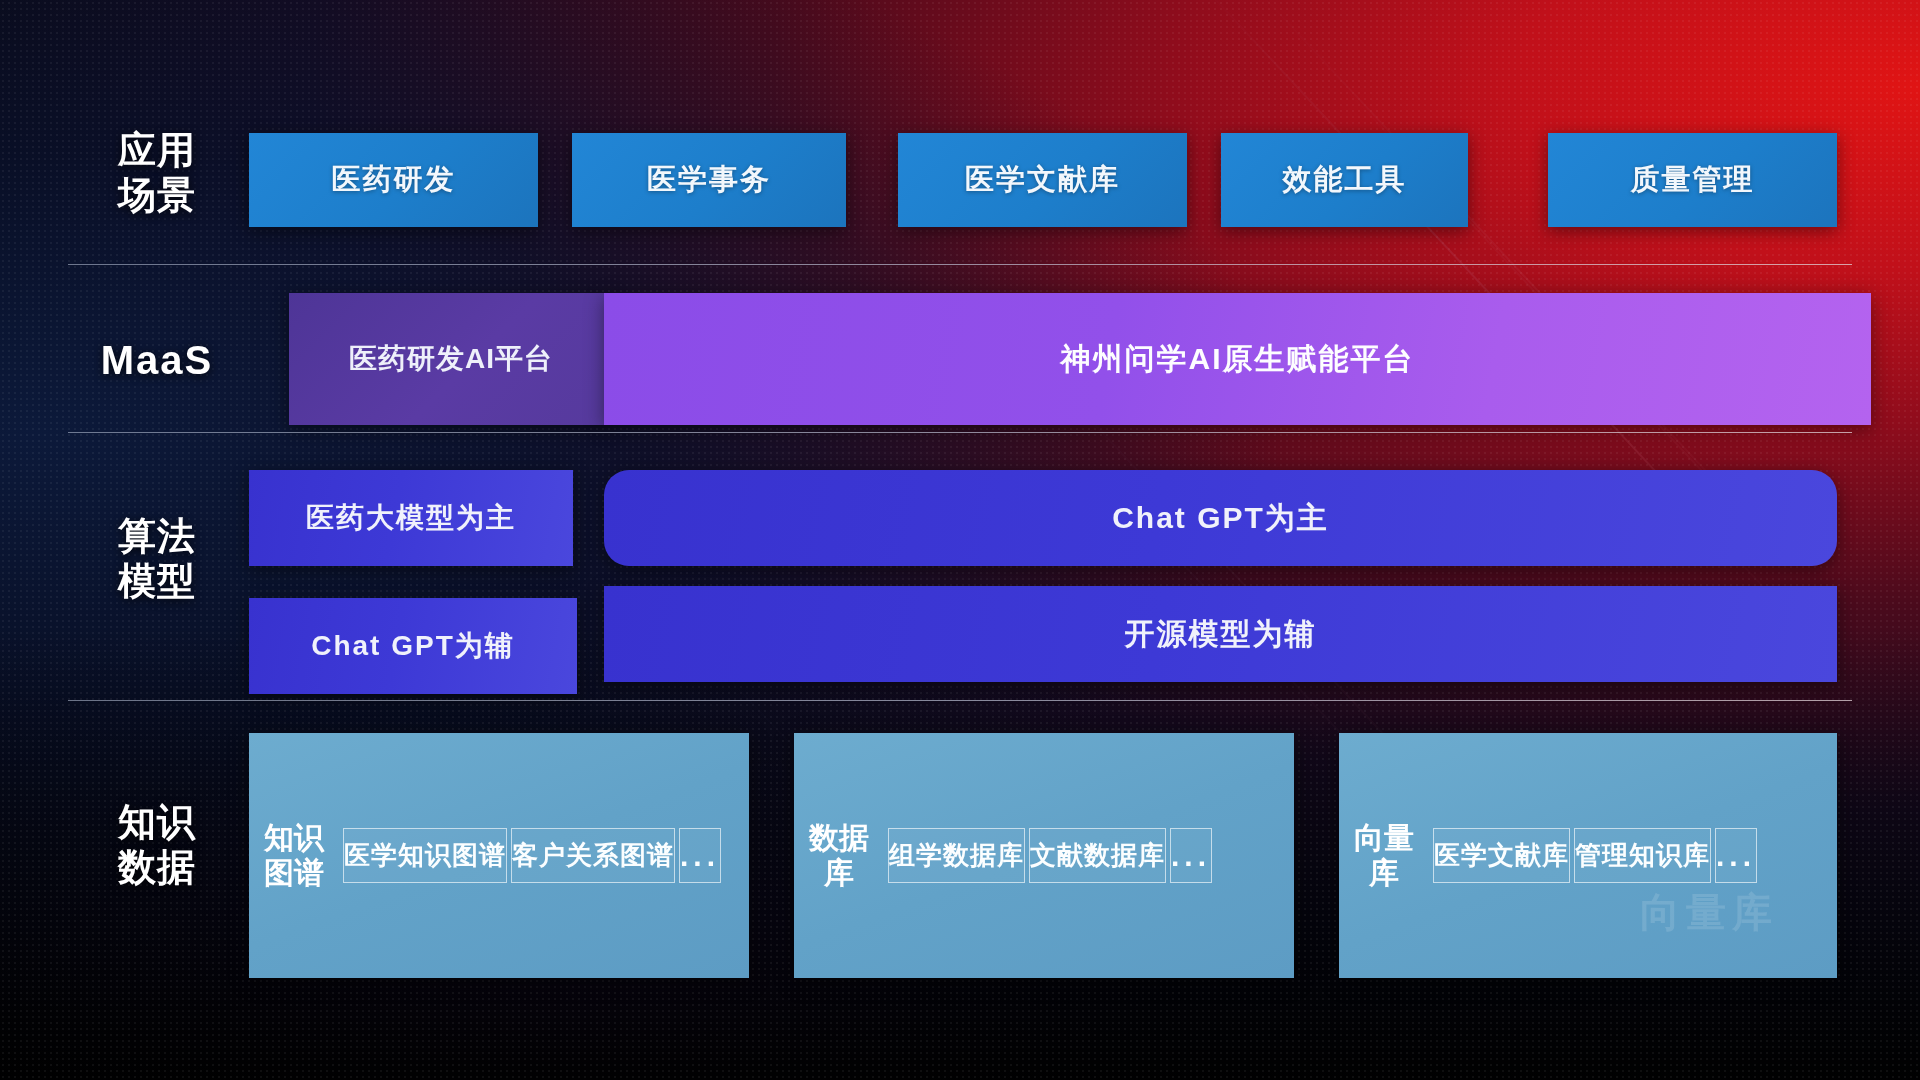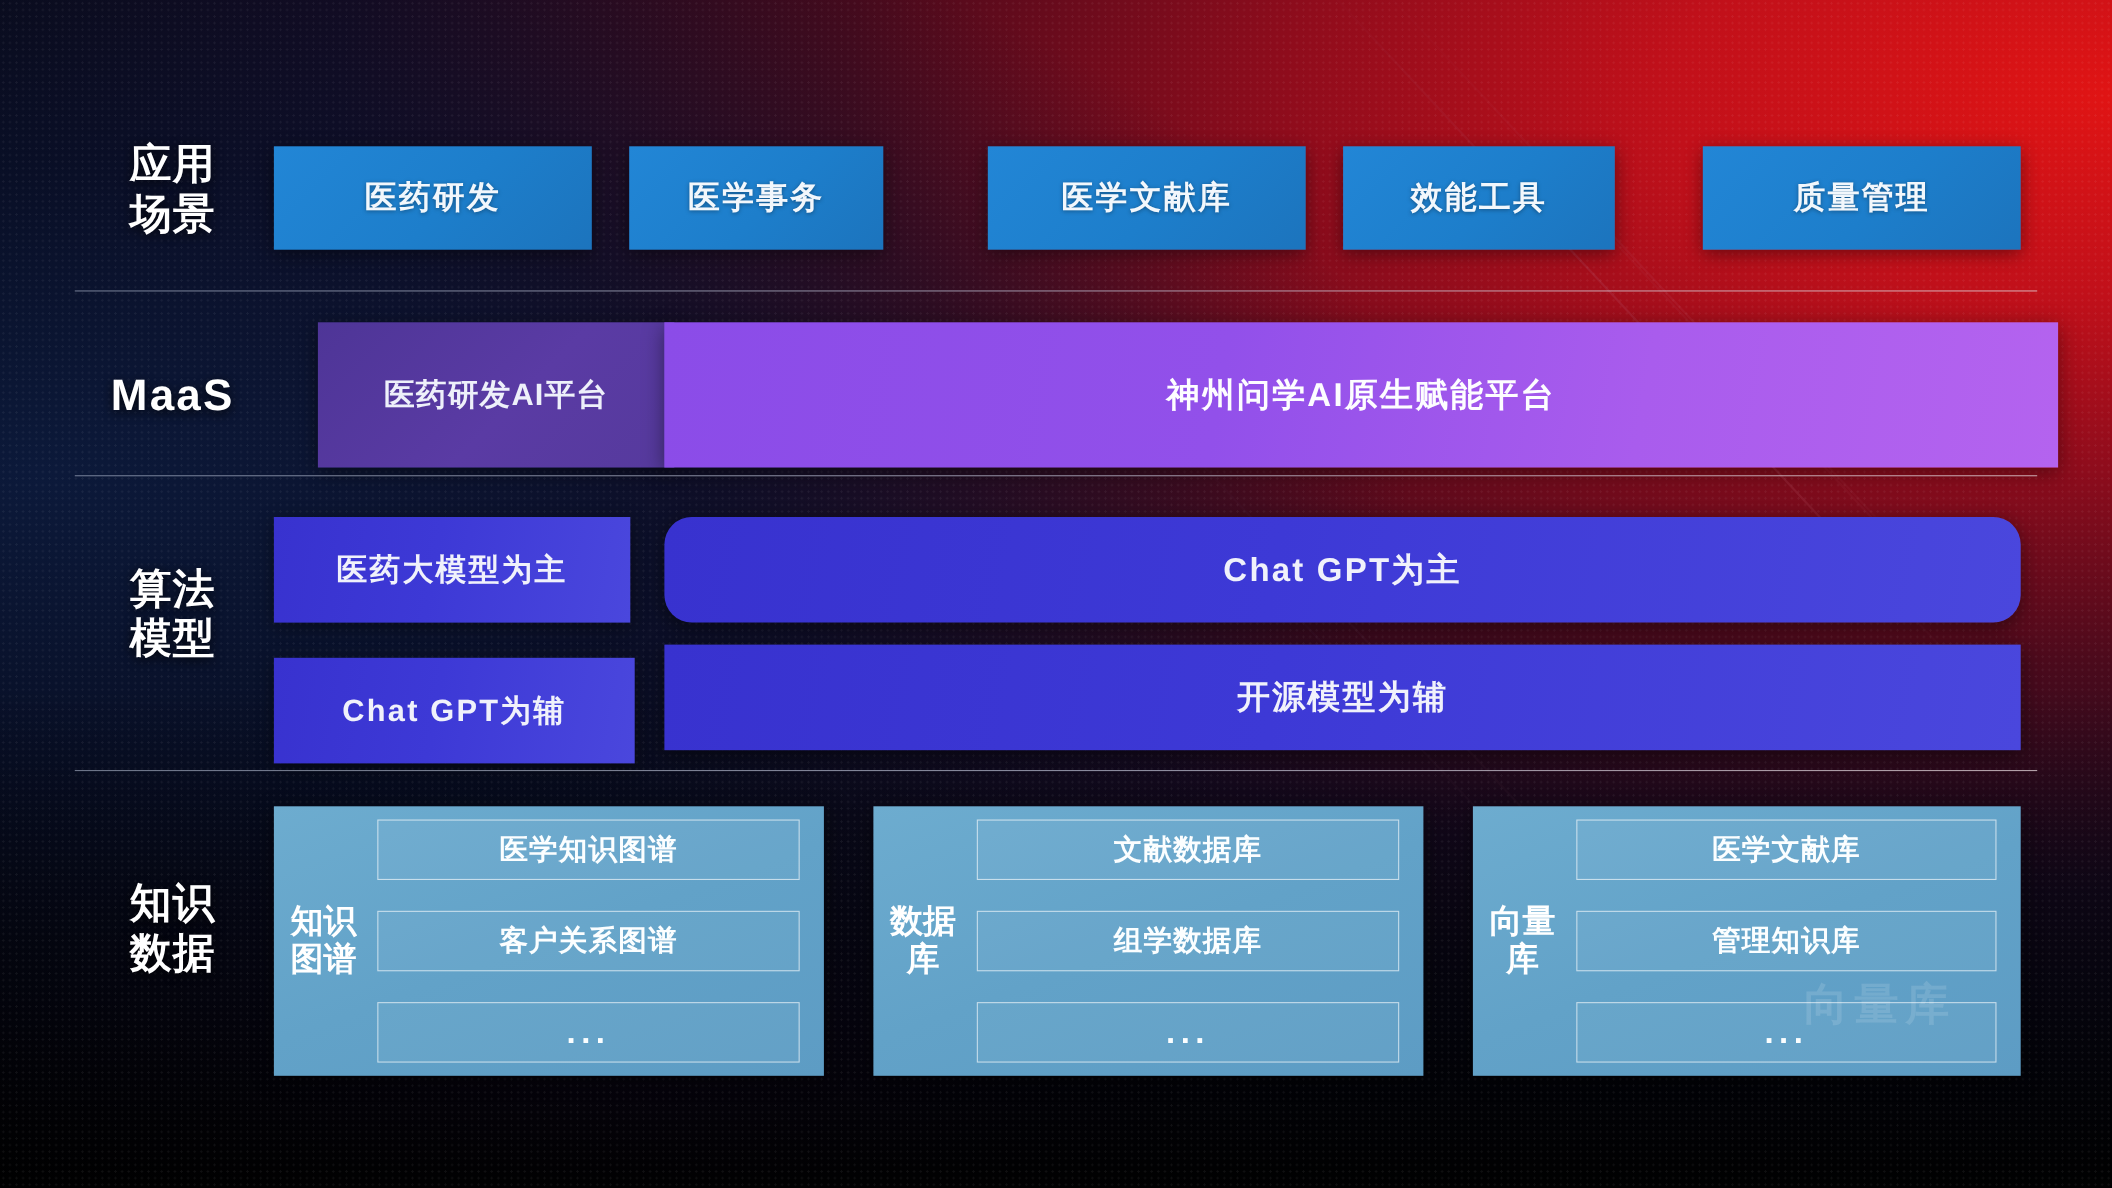--- a/index.html
+++ b/index.html
@@ -98,22 +98,22 @@
     box-shadow:0 4px 18px rgba(0,0,0,.45);
   }
   .kgroup .ktitle{
     width:86px;flex:0 0 86px;
     color:#ffffff;font-size:30px;font-weight:bold;
     text-align:center;line-height:1.16;
     word-break:break-all;
     padding:0 2px;
   }
   .kgroup .kitems{
-    flex:1;display:flex;flex-direction:column;
-    gap:28px;padding:18px 22px 18px 4px;
+    flex:1;display:flex;flex-direction:row;
+    gap:4px;padding:18px 22px 18px 4px;
   }
   .kitem{
     height:53px;border:1px solid rgba(255,255,255,.62);
     display:flex;align-items:center;justify-content:center;
     color:#fbfeff;font-size:26px;font-weight:bold;letter-spacing:1px;
     background:rgba(255,255,255,.045);
   }
   .kitem.dots{font-size:30px;letter-spacing:5px;}
   .watermark{
     position:absolute;color:rgba(255,255,255,.13);
@@ -141,21 +141,21 @@
   <div class="dotgrid"></div>
 
   <div class="rowlabel cn" style="top:128px;">
     <div>应用</div>
     <div>场景</div>
   </div>
 
   <div class="appbox" style="left:249px;top:133px;width:289px;">
     <span>医药研发</span>
   </div>
-  <div class="appbox" style="left:572px;top:133px;width:231px;">
+  <div class="appbox" style="left:572px;top:133px;width:274px;">
     <span>医学事务</span>
   </div>
   <div class="appbox" style="left:898px;top:133px;width:289px;">
     <span>医学文献库</span>
   </div>
   <div class="appbox" style="left:1221px;top:133px;width:247px;">
     <span>效能工具</span>
   </div>
   <div class="appbox" style="left:1548px;top:133px;width:289px;">
     <span>质量管理</span>
@@ -207,22 +207,22 @@
     <div class="kitems">
       <div class="kitem">医学知识图谱</div>
       <div class="kitem">客户关系图谱</div>
       <div class="kitem dots">...</div>
     </div>
   </div>
 
   <div class="kgroup" style="left:794px;top:733px;width:500px;">
     <div class="ktitle">数据库</div>
     <div class="kitems">
+      <div class="kitem">组学数据库</div>
       <div class="kitem">文献数据库</div>
-      <div class="kitem">组学数据库</div>
       <div class="kitem dots">...</div>
     </div>
   </div>
 
   <div class="kgroup" style="left:1339px;top:733px;width:498px;">
     <div class="ktitle">向量库</div>
     <div class="kitems">
       <div class="kitem">医学文献库</div>
       <div class="kitem">管理知识库</div>
       <div class="kitem dots">...</div>

